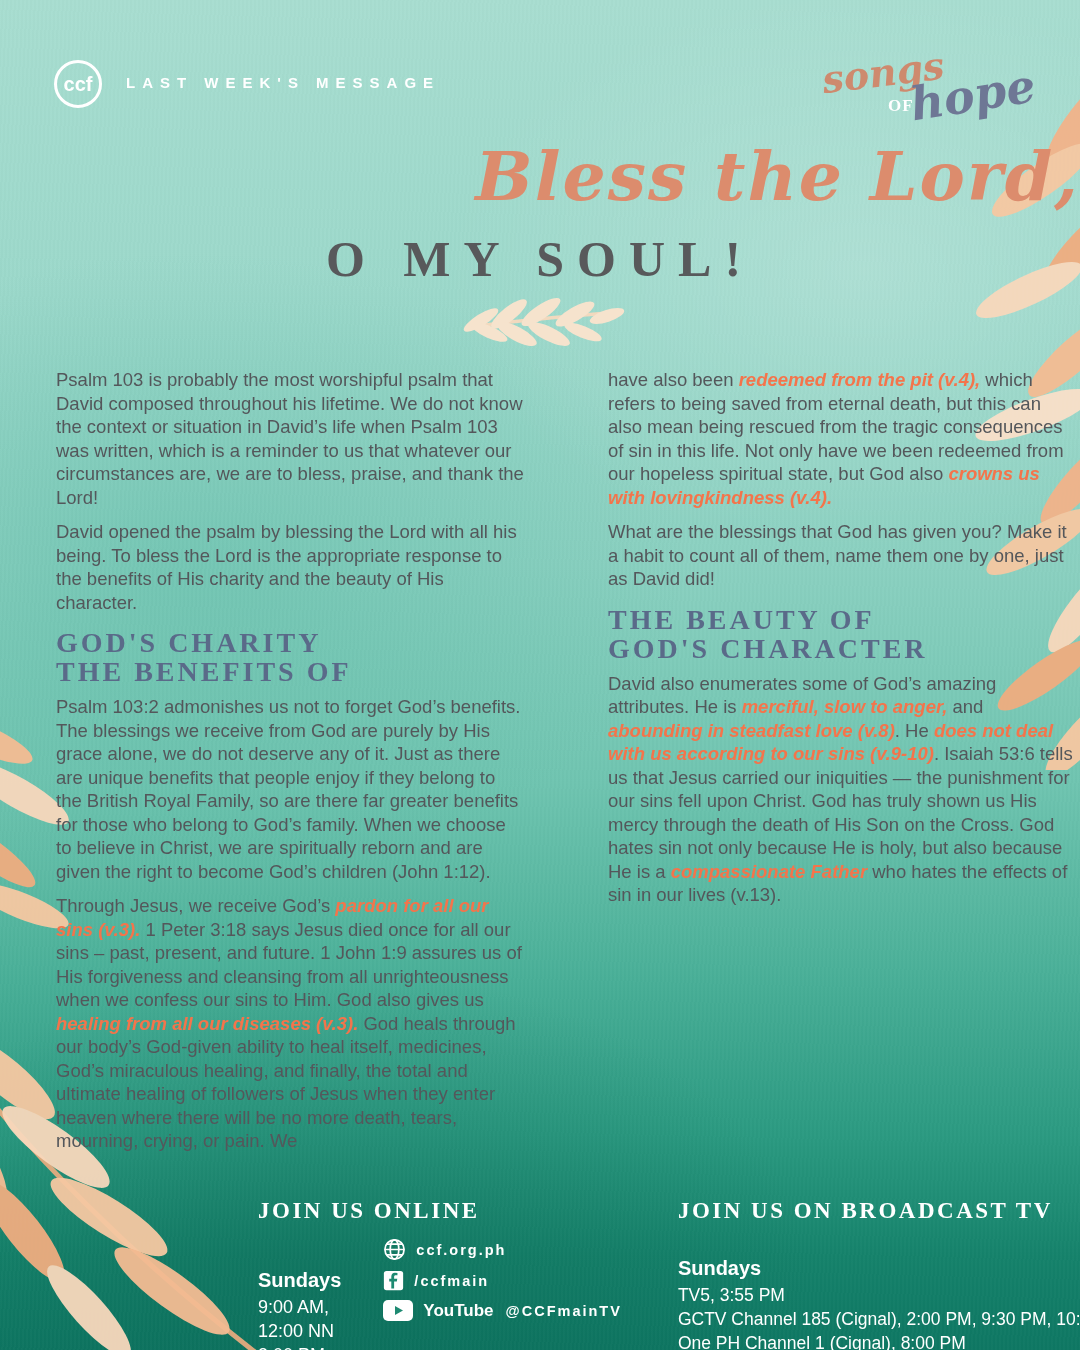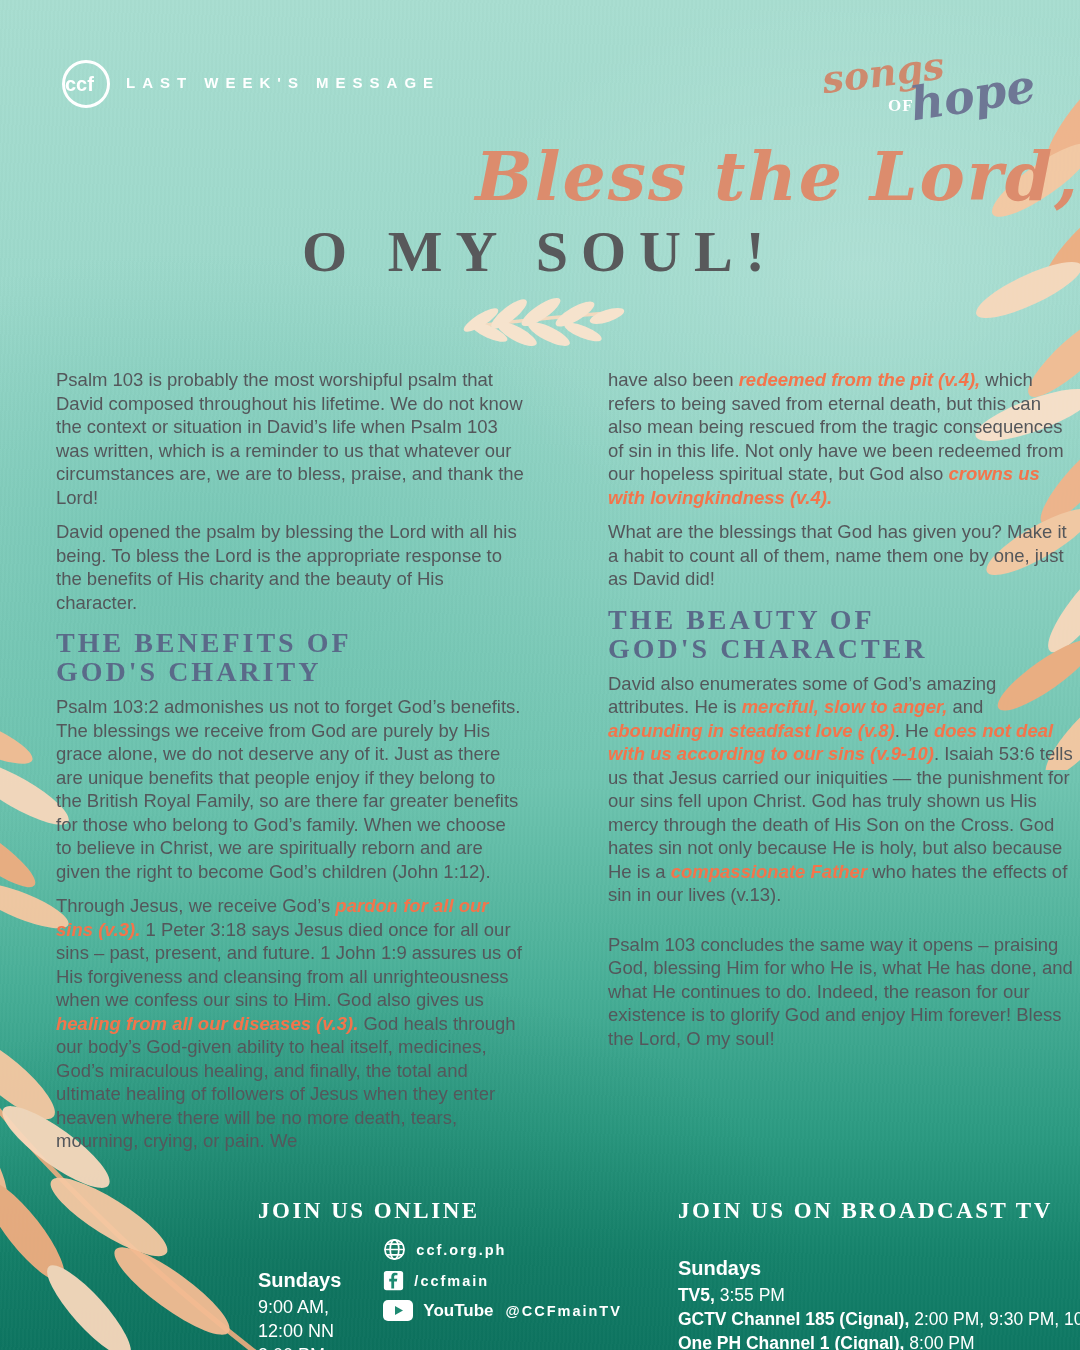--- a/index.html
+++ b/index.html
@@ -17,39 +17,39 @@
     background:repeating-linear-gradient(93deg, rgba(255,255,255,0.03) 0 2px, rgba(0,0,0,0.02) 2px 4px); }
 
   
   .leaves { position:absolute; pointer-events:none; }
   .leaves-right { top:80px; right:-34px; }
   .leaves-leftmid { top:698px; left:-40px; }
   .leaves-bottomleft { bottom:-14px; left:-56px; }
 
   
   .header { position:absolute; top:56px; left:50px; right:58px; height:100px; }
-  .logo { position:absolute; left:12px; top:4px; width:48px; height:48px; border:3.5px solid #fff;
-    border-radius:50%; display:flex; align-items:center; 
+  .logo { position:absolute; left:4px; top:4px; width:48px; height:48px; border:3.5px solid #fff;
+    border-radius:50%; display:flex; align-items:center; justify-content:center;
     color:#fff; font-weight:700; font-size:20px; letter-spacing:0; }
   .hdr-label { position:absolute; left:76px; top:18px; color:#fff; font-weight:700;
     font-size:15px; letter-spacing:7px; }
   .brand { position:absolute; right:0; top:-12px; width:200px; height:100px; }
   .brand-songs { position:absolute; left:0; top:6px; font-family:"DejaVu Serif", serif;
     font-style:italic; font-weight:700; font-size:38px; color:#CE8A6E; transform:rotate(-7deg); }
   .brand-of { position:absolute; left:66px; top:52px; font-family:"Liberation Serif", serif;
     font-weight:700; font-size:17px; letter-spacing:1px; color:#fff; }
   .brand-hope { position:absolute; left:88px; top:24px; font-family:"DejaVu Serif", serif;
     font-style:italic; font-weight:700; font-size:46px; color:#6E7795; transform:rotate(-9deg); }
 
   
   .title-block { position:absolute; top:136px; left:0; width:100%; text-align:center; }
   .title-script { font-family:"DejaVu Serif", serif; font-style:italic; font-weight:700;
     font-size:68px; color:#DC8C6D; letter-spacing:2px;text-align:right; }
-  .title-caps { margin-top:2px; font-family:"Liberation Serif", serif; font-weight:700;
-    font-size:58px; letter-spacing:13px; color:#58595B; }
+  .title-caps { margin-top:14px; font-family:"Liberation Serif", serif; font-weight:700;
+    font-size:50px; letter-spacing:13px; color:#58595B; }
   .divider { position:absolute; top:292px; left:0; width:100%; display:flex; justify-content:center; }
 
   
   .columns { position:absolute; top:368px; left:56px; display:flex; gap:84px; }
   .col { width:468px; }
   .col p { font-size:18.5px; line-height:23.5px; color:#54575B; margin:0 0 11px; }
   .col p.space-before { margin-top:26px; }
   .col .hl { color:#F4744B; font-weight:700;font-style:italic; }
   .col h2 { font-family:"Liberation Serif", serif; font-weight:700; font-size:28px;
     line-height:29px; letter-spacing:3px; color:#5A6A89; margin:14px 0 9px; }
@@ -59,21 +59,21 @@
   .f-title { font-family:"Liberation Serif", serif; font-weight:700; font-size:23px;
     letter-spacing:2.5px; margin-bottom:12px; white-space:nowrap; }
   .f-row { display:flex; gap:42px; }
   .f-day { font-weight:700; font-size:20px; margin-bottom:3px;margin-top:33px; }
   .f-times div { font-size:18px; line-height:24px; }
   .f-social { display:flex; flex-direction:column; gap:9px; padding-top:2px; }
   .social-row { display:flex; align-items:center; gap:10px; }
   .social-label { font-weight:700; font-size:14.5px; letter-spacing:2px; }
   .yt-brand { font-weight:700; font-size:17px; letter-spacing:0; margin-right:2px; }
   .b-lines div { font-size:17.5px; line-height:24px; white-space:nowrap; }
-  .b-lines strong { font-weight:700; }
+  .b-lines strong { font-weight:400; }
   .icon { display:inline-flex; }
 </style>
 </head>
 <body>
 
 <div class="page">
   <div class="texture"></div>
 
   <svg class="leaves leaves-right" width="180" height="690" viewBox="0 0 180 690">
     <path d="M176,0 C158,180 152,420 166,690" stroke="#F2B38A" stroke-width="4" fill="none" opacity="0.85"></path>
@@ -145,35 +145,34 @@
         <ellipse cx="152" cy="24" rx="18" ry="6" transform="rotate(-18 152 24)"></ellipse>
       </g>
     </svg>
   </div>
 
   <div class="columns">
     <div class="col">
         <p><span>Psalm 103 is probably the most worshipful psalm that David composed throughout his lifetime. We do not know the context or situation in David’s life when Psalm 103 was written, which is a reminder to us that whatever our circumstances are, we are to bless, praise, and thank the Lord!</span></p>
         <p><span>David opened the psalm by blessing the Lord with all his being. To bless the Lord is the appropriate response to the benefits of His charity and the beauty of His character.</span></p>
         <h2>
+          <div>GOD'S CHARITY</div>
           <div>THE BENEFITS OF</div>
-          <div>GOD'S CHARITY</div>
         </h2>
         <p><span>Psalm 103:2 admonishes us not to forget God’s benefits. The blessings we receive from God are purely by His grace alone, we do not deserve any of it. Just as there are unique benefits that people enjoy if they belong to the British Royal Family, so are there far greater benefits for those who belong to God’s family. When we choose to believe in Christ, we are spiritually reborn and are given the right to become God’s children (John 1:12).</span></p>
         <p><span>Through Jesus, we receive God’s </span><span class="hl">pardon for all our sins (v.3).</span><span> 1 Peter 3:18 says Jesus died once for all our sins – past, present, and future. 1 John 1:9 assures us of His forgiveness and cleansing from all unrighteousness when we confess our sins to Him. God also gives us </span><span class="hl">healing from all our diseases (v.3).</span><span> God heals through our body’s God-given ability to heal itself, medicines, God’s miraculous healing, and finally, the total and ultimate healing of followers of Jesus when they enter heaven where there will be no more death, tears, mourning, crying, or pain. We</span></p>
       </div>
     <div class="col">
         <p><span>have also been </span><span class="hl">redeemed from the pit (v.4),</span><span> which refers to being saved from eternal death, but this can also mean being rescued from the tragic consequences of sin in this life. Not only have we been redeemed from our hopeless spiritual state, but God also </span><span class="hl">crowns us with lovingkindness (v.4).</span></p>
         <p><span>What are the blessings that God has given you? Make it a habit to count all of them, name them one by one, just as David did!</span></p>
         <h2>
           <div>THE BEAUTY OF</div>
           <div>GOD'S CHARACTER</div>
         </h2>
         <p><span>David also enumerates some of God’s amazing attributes. He is </span><span class="hl">merciful, slow to anger,</span><span> and </span><span class="hl">abounding in steadfast love (v.8)</span><span>. He </span><span class="hl">does not deal with us according to our sins (v.9-10)</span><span>. Isaiah 53:6 tells us that Jesus carried our iniquities — the punishment for our sins fell upon Christ. God has truly shown us His mercy through the death of His Son on the Cross. God hates sin not only because He is holy, but also because He is a </span><span class="hl">compassionate Father</span><span> who hates the effects of sin in our lives (v.13).</span></p>
-        <p class="space-before"><span>Psalm 103 concludes the same way it opens – praising God, blessing Him for who He is, what He has done, and what He continues to do. Indeed, the reason for our existence is to glorify God and enjoy Him forever! Bless the Lord, O my soul!</span></p>
       </div>
   </div>
 
   <div class="footer">
     <div class="f-block">
       <div class="f-title">JOIN US ONLINE</div>
       <div class="f-row">
         <div class="f-sched">
           <div class="f-day">Sundays</div>
           <div class="f-times">

